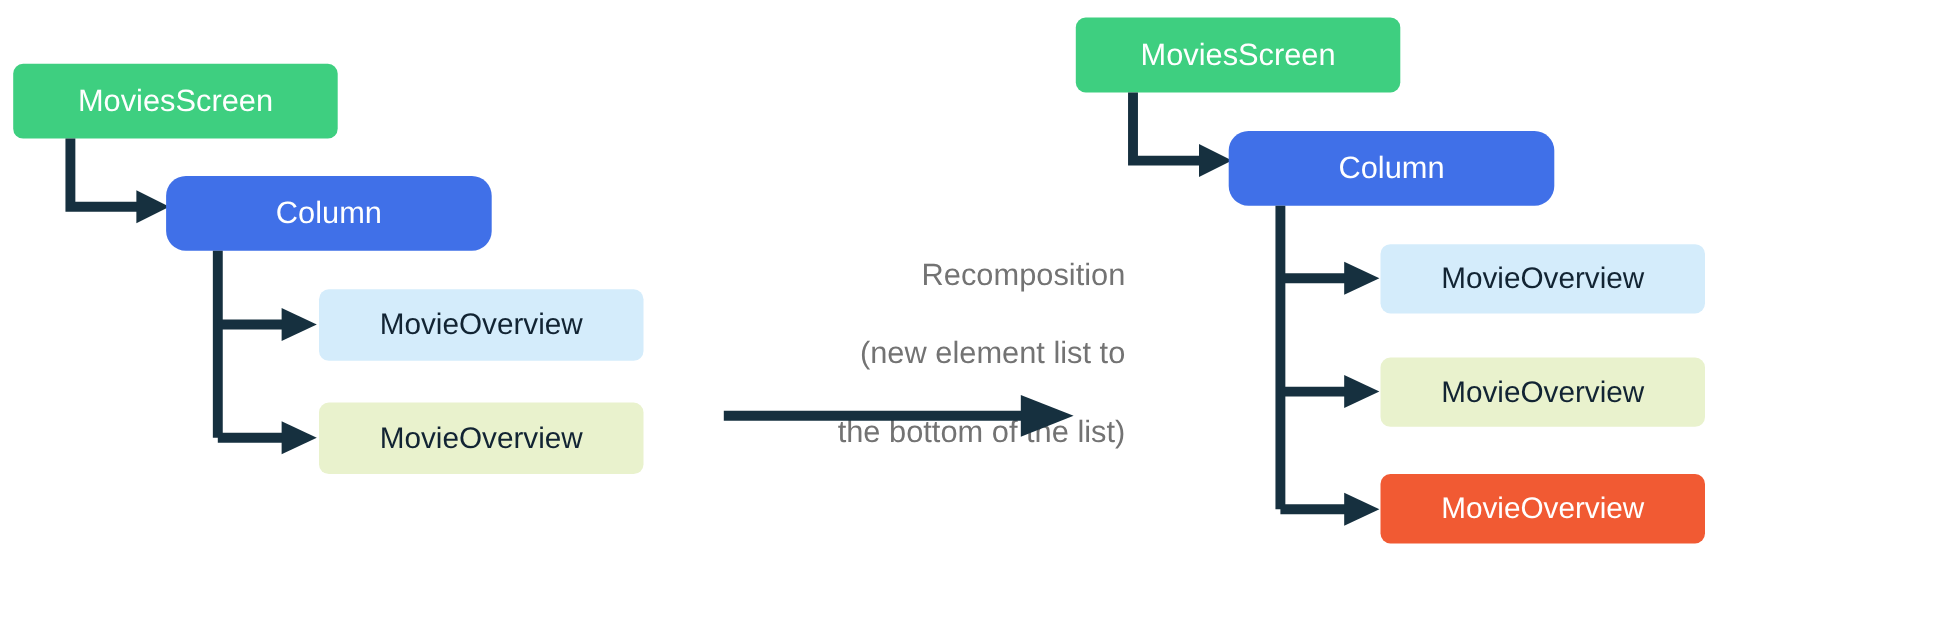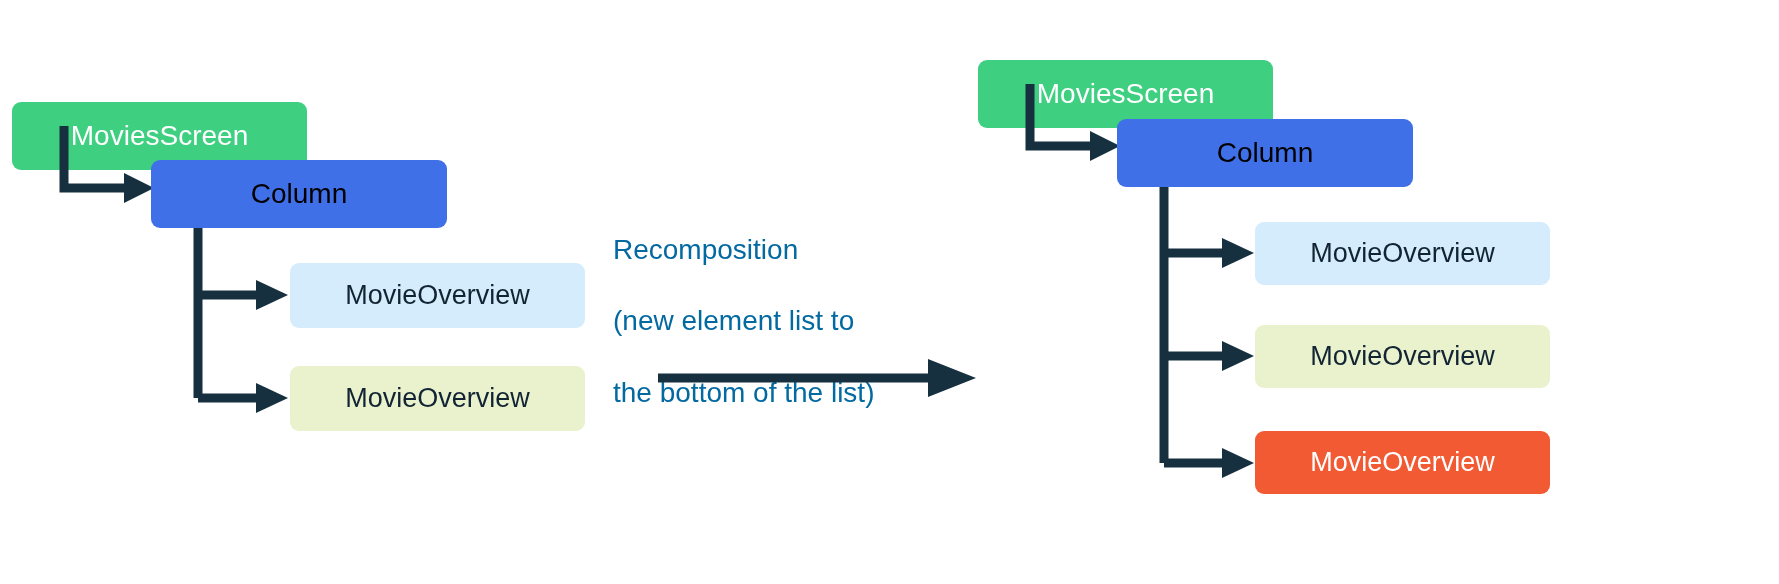--- a/index.html
+++ b/index.html
@@ -28,47 +28,47 @@
     text-align: center;
     line-height: 1.1;
     white-space: nowrap;
   }
   .node-label {
     display: block;
   }
   .n-green {
     background: #3ecf80;
     color: #ffffff;
-    margin-top: 44px;
   }
   .n-blue {
     background: #4070e8;
-    color: #000000;
+    color: #ffffff;
+    border-radius: 18px;
   }
   .n-lightblue {
     background: #d4ecfb;
     color: #122433;
   }
   .n-olive {
     background: #e9f2cd;
     color: #122433;
   }
   .n-orange {
     background: #f15a33;
     color: #ffffff;
   }
   .connector {
     position: absolute;
     pointer-events: none;
     overflow: visible;
   }
   .center-caption {
     position: absolute;
-    color: #0369a1;
-    text-align: left;
+    color: #737373;
+    text-align: right;
     line-height: 1.28;
     white-space: pre-line;
   }
   .caption-line {
     display: block;
   }
 </style>
 </head>
 <body>
 

